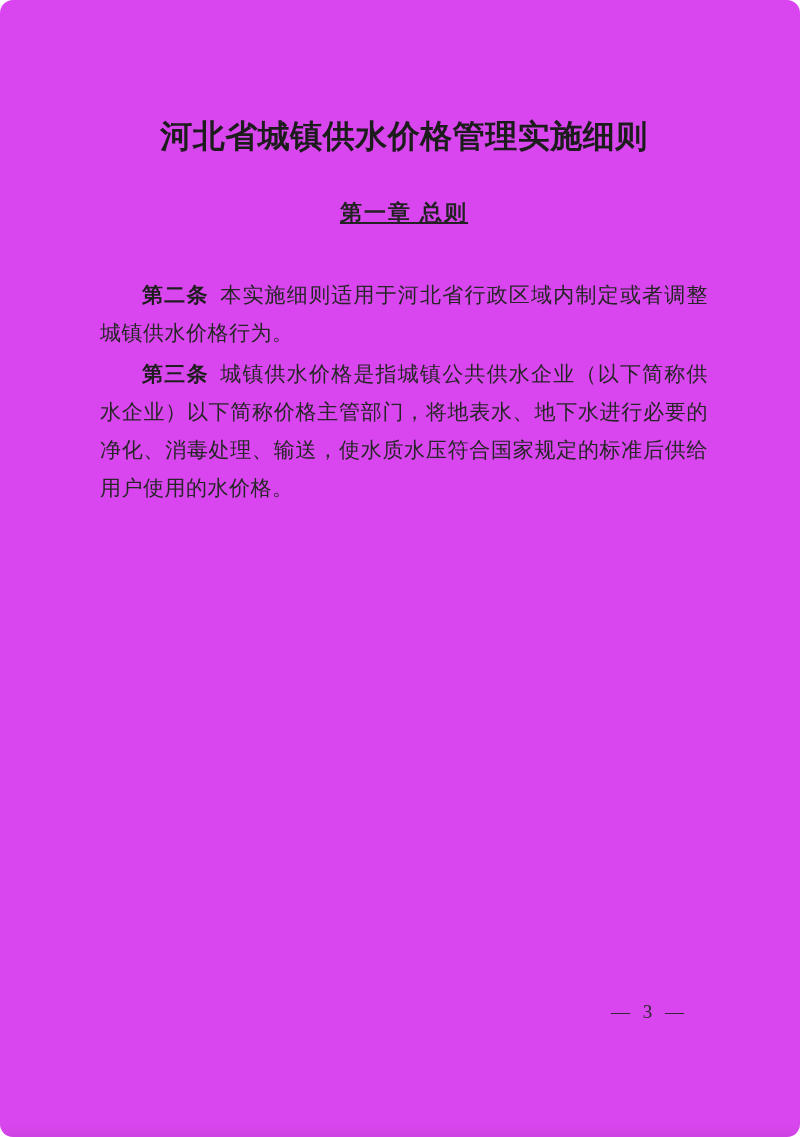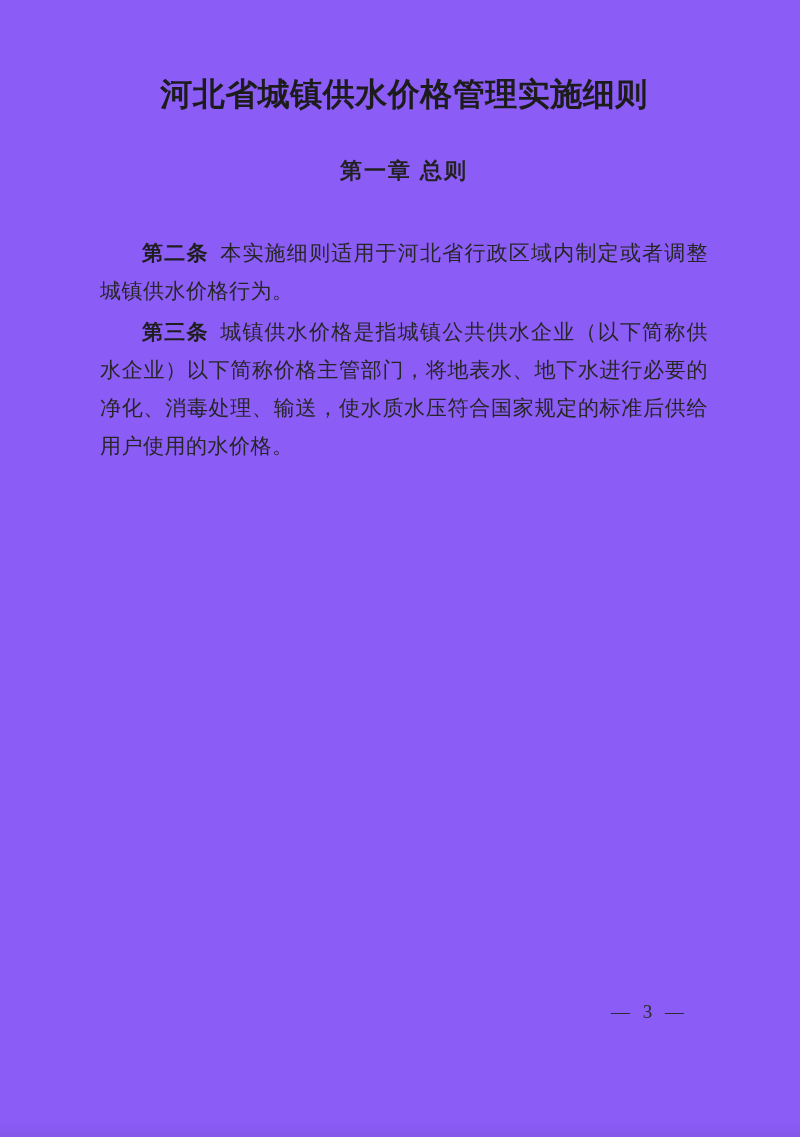--- a/index.html
+++ b/index.html
@@ -5,26 +5,27 @@
   html, body {
     margin: 0;
     padding: 0;
     background: #ffffff;
   }
   .page {
     position: relative;
     width: 800px;
     height: 1137px;
     margin: 0 auto;
-    background: #8b5cf6;
+    background: #d946ef;
     overflow: hidden;
     box-sizing: border-box;
-    padding: 76px 92px 0 100px;
+    padding: 118px 92px 0 100px;
     font-family: "Liberation Serif", "DejaVu Serif", serif;
     color: #242424;
+    border-radius: 13px;
   }
   
   .page::after {
     content: "";
     position: absolute;
     left: 0;
     right: 0;
     bottom: 0;
     height: 14px;
     background: linear-gradient(to bottom, rgba(0,0,0,0), rgba(0,0,0,0.05));
@@ -42,20 +43,21 @@
   }
   .chapter-heading {
     margin: 8px 0 48px 0;
     font-size: 22px;
     line-height: 30px;
     font-weight: 600;
     text-align: center;
     letter-spacing: 2px;
     color: #222222;
     font-family: "Liberation Sans", "DejaVu Sans", sans-serif;
+    text-decoration: underline;
   }
   .doc-body {
     text-align: justify;
   }
   .doc-body p {
     margin: 0 0 3px 0;
     font-size: 21px;
     line-height: 38px;
     text-indent: 2em;
     letter-spacing: 0.5px;

